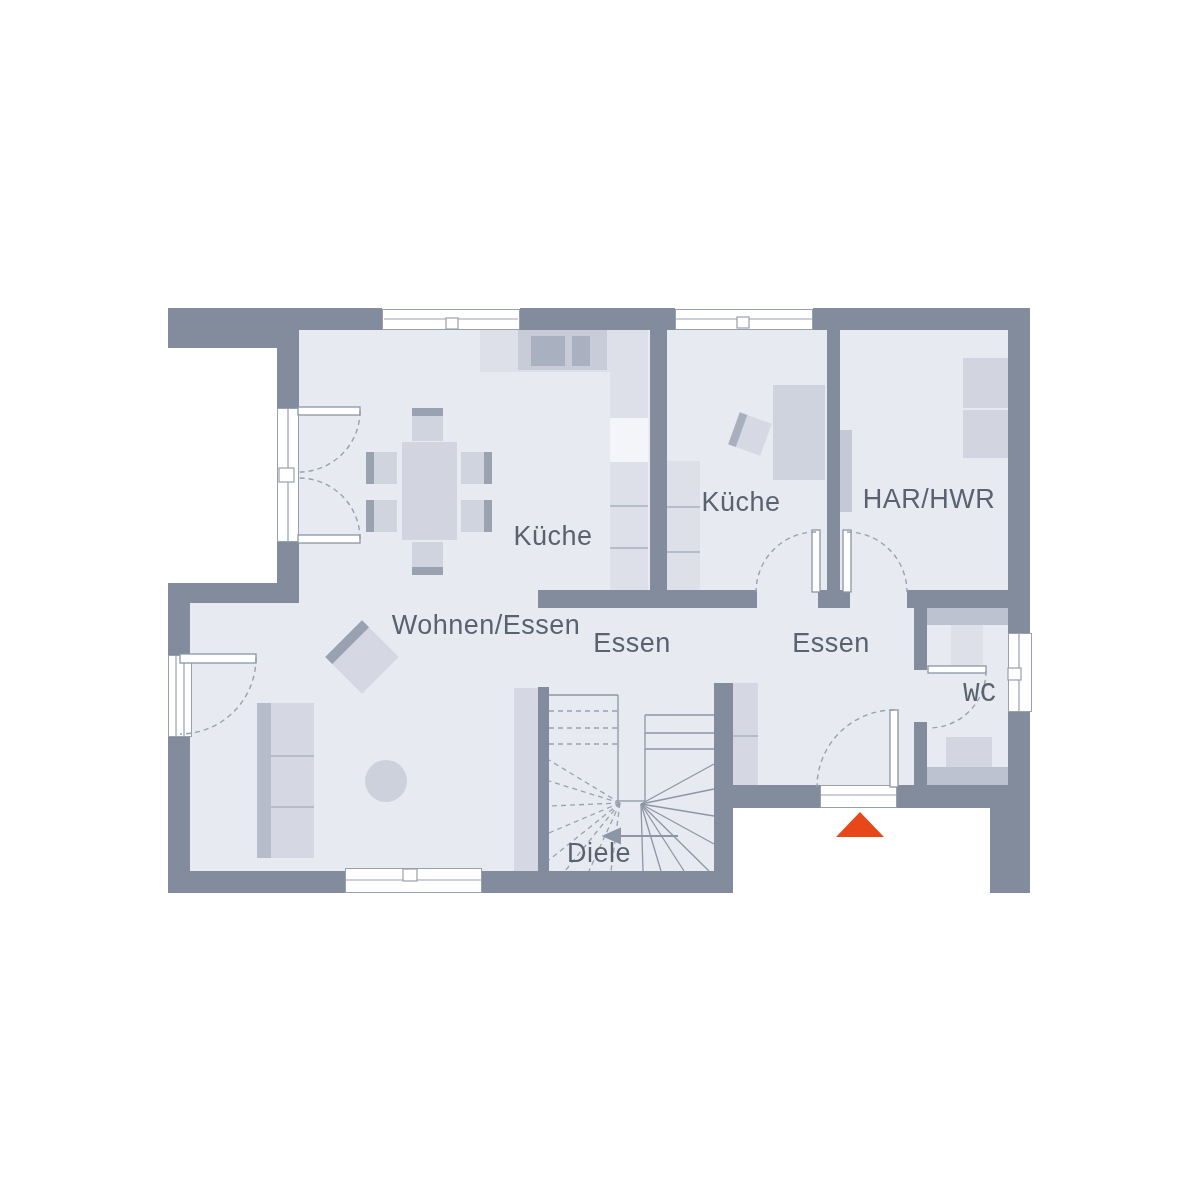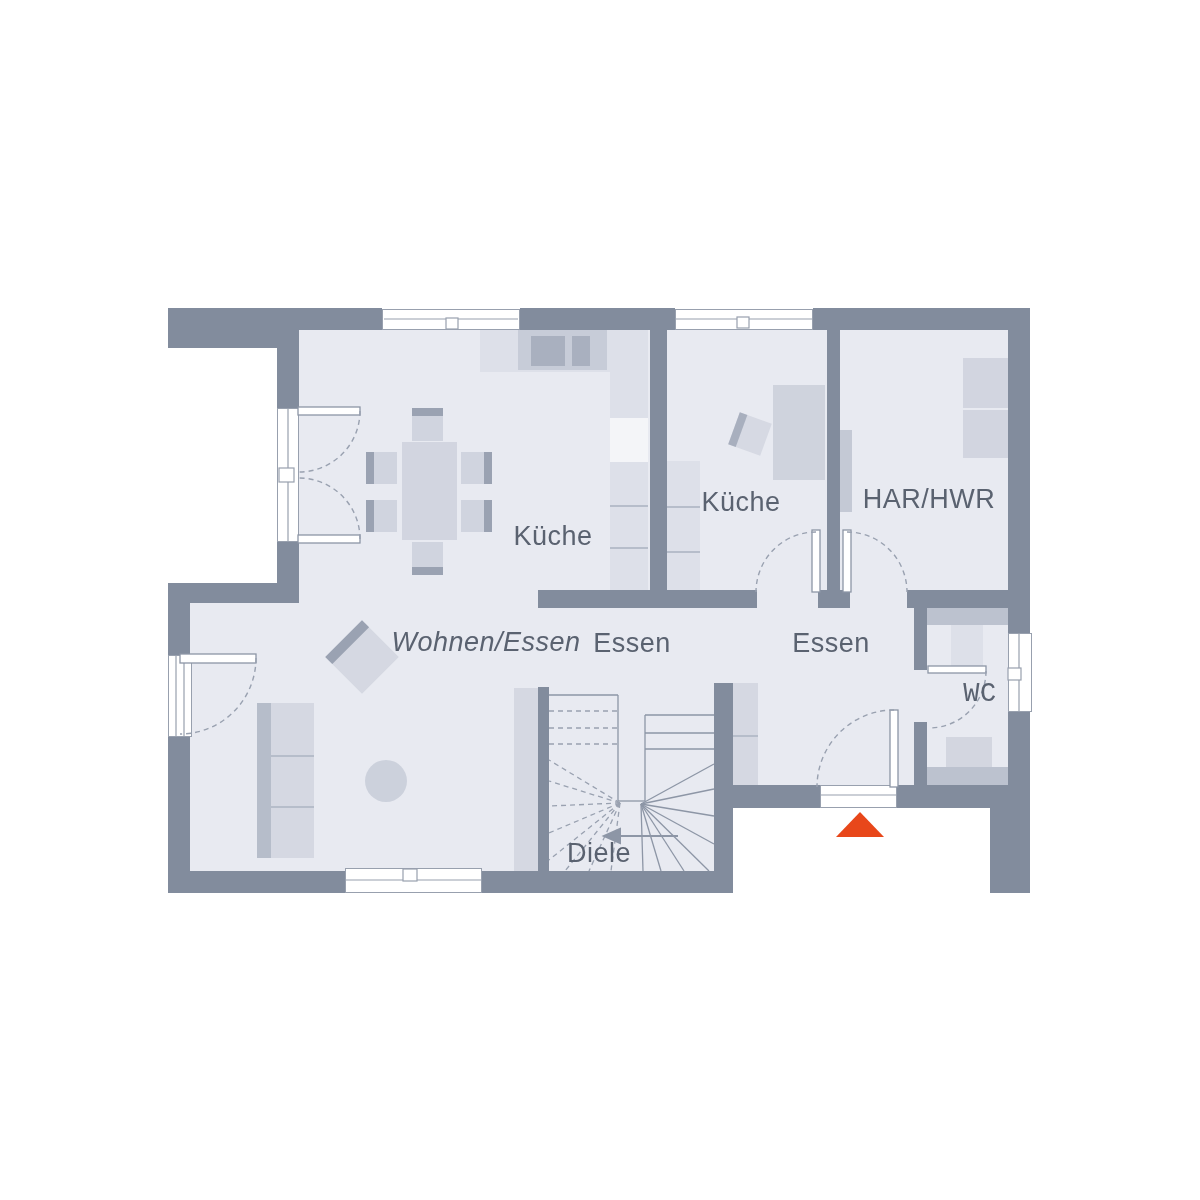--- a/index.html
+++ b/index.html
@@ -194,19 +194,19 @@
       <line x1="678" y1="836" x2="620" y2="836"></line>
       <polygon points="620,829 604,836 620,843"></polygon>
     </g>
 
     <polygon points="836,837 884,837 860,812" fill="#e8471a" stroke="none"></polygon>
   </svg>
 
   <div class="lbl" style="left:553px;top:500px;margin-top:36px;">Küche</div>
   <div class="lbl" style="left:741px;top:502px;">Küche</div>
   <div class="lbl" style="left:929px;top:499px;">HAR/HWR</div>
-  <div class="lbl" style="left:486px;top:642px;font-style:italic;">Wohnen/Essen</div>
+  <div class="lbl" style="left:486px;top:625px;">Wohnen/Essen</div>
   <div class="lbl" style="left:632px;top:643px;">Essen</div>
   <div class="lbl" style="left:831px;top:643px;">Essen</div>
   <div class="lbl" style="left:980px;top:694px;font-family:Liberation Mono, monospace;">WC</div>
   <div class="lbl" style="left:599px;top:853px;">Diele</div>
 
 </div>
 
 </body></html>

